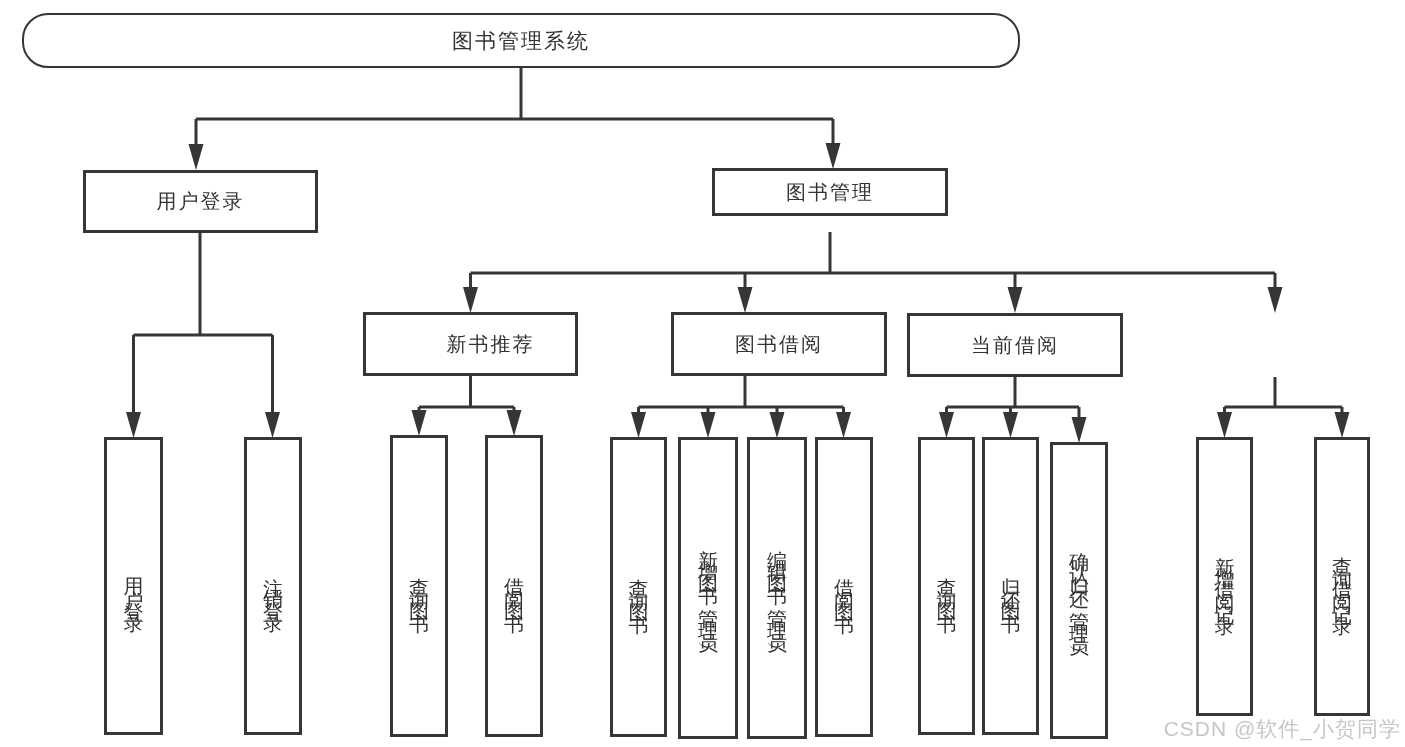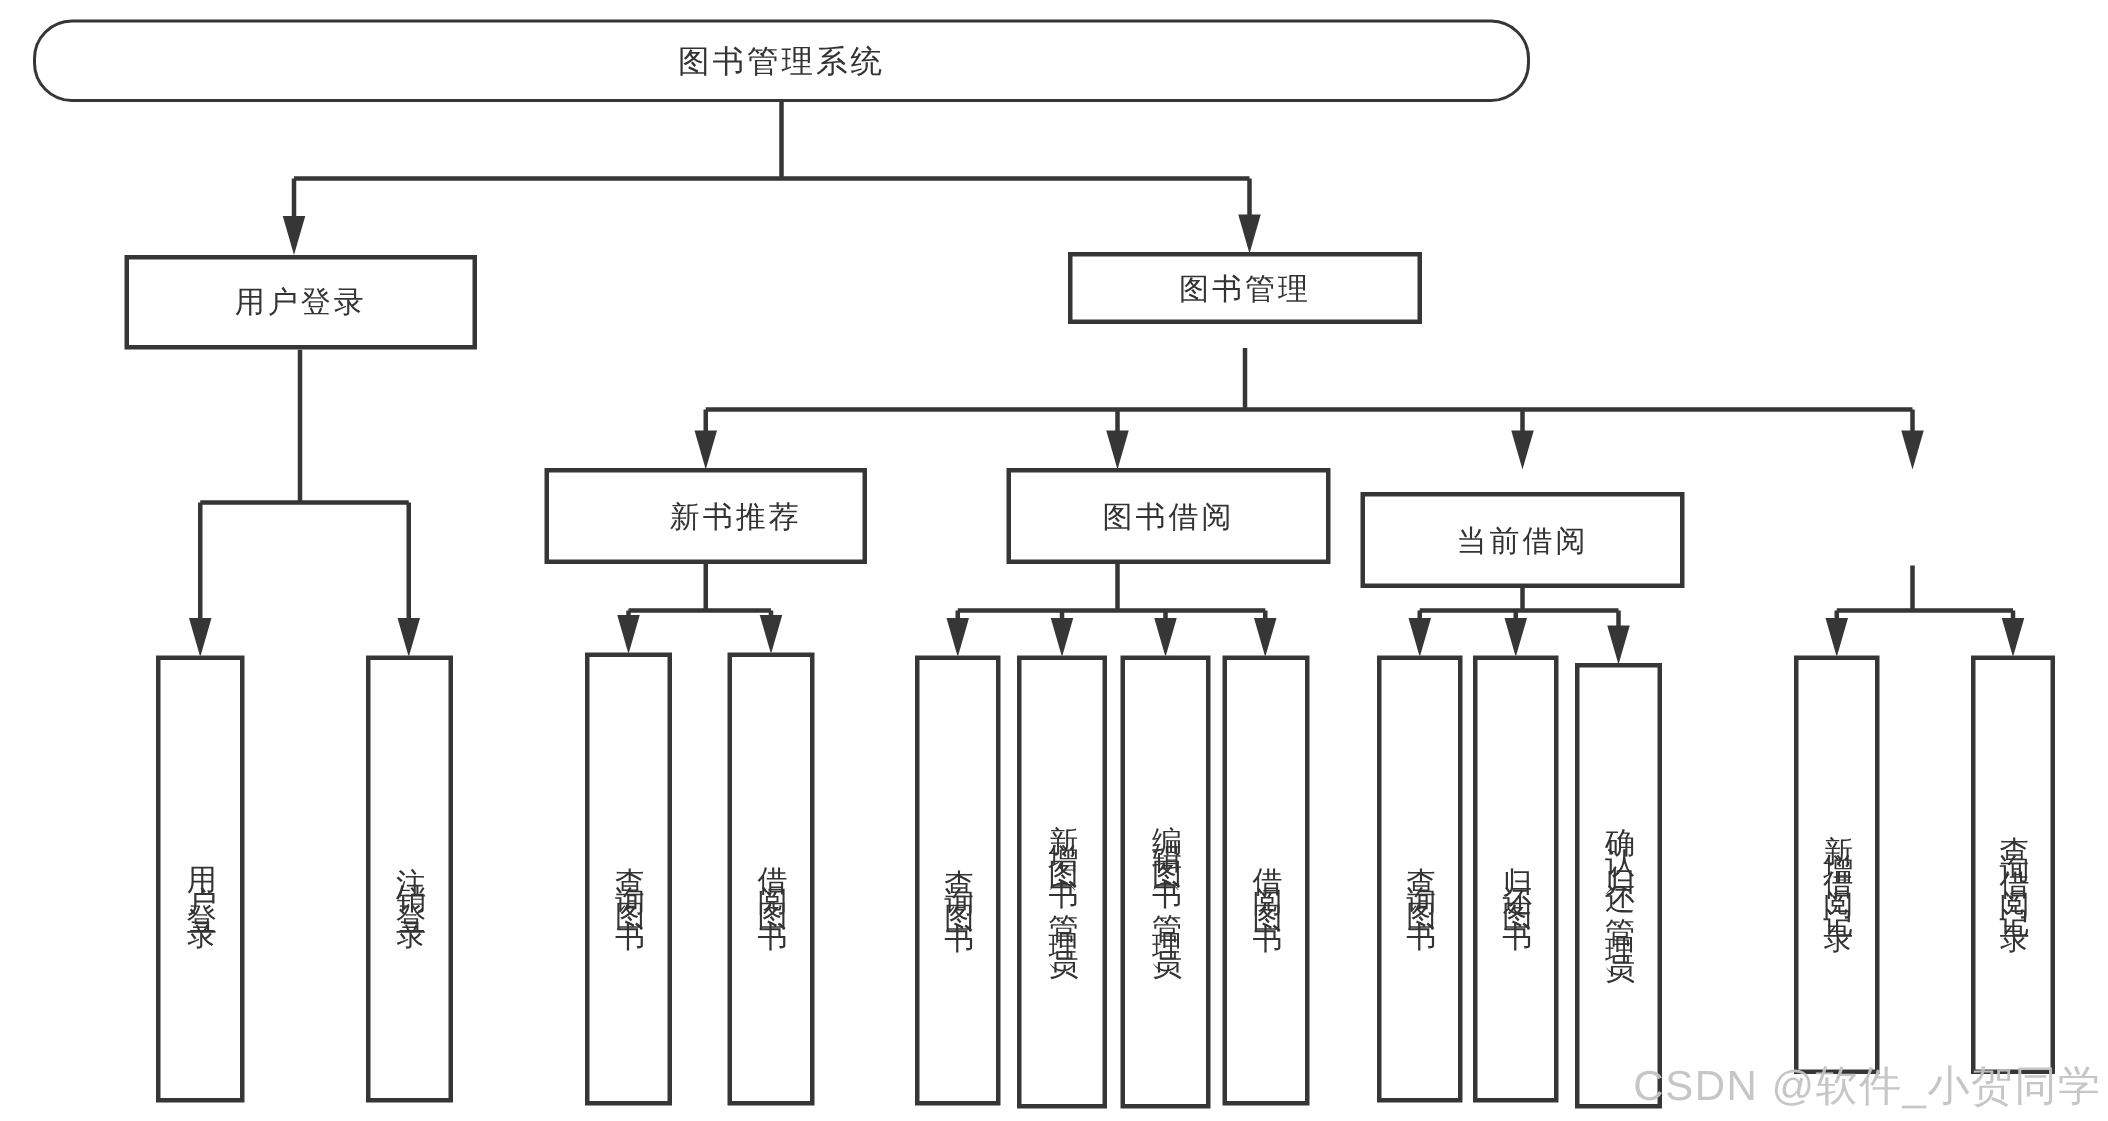--- a/index.html
+++ b/index.html
@@ -46,21 +46,21 @@
   }
   .vbox .vtext {
     writing-mode: vertical-rl;
     letter-spacing: 12px;
     line-height: 1.05;
   }
   .watermark {
     position: absolute;
     right: 4px;
     bottom: 4px;
-    font-size: 28px;
+    font-size: 21px;
     color: rgba(195, 195, 195, 0.95);
     letter-spacing: 1px;
     z-index: 5;
     white-space: nowrap;
   }
 </style>
 </head>
 <body>
 
 <div class="canvas">
@@ -108,21 +108,21 @@
   <div class="box hbox" style="left:712px; top:168px; width:236px; height:48px;">
     <span>图书管理</span>
   </div>
 
   <div class="box hbox" style="left:363px; top:312px; width:215px; height:64px;padding-left:40px;">
     <span>新书推荐</span>
   </div>
   <div class="box hbox" style="left:671px; top:312px; width:216px; height:64px;">
     <span>图书借阅</span>
   </div>
-  <div class="box hbox" style="left:907px; top:328px; width:216px; height:64px;">
+  <div class="box hbox" style="left:907px; top:313px; width:216px; height:64px;">
     <span>当前借阅</span>
   </div>
 
   <div class="box vbox" style="left:104px; top:437px; width:59px; height:298px;">
     <span class="vtext">用户登录</span>
   </div>
   <div class="box vbox" style="left:244px; top:437px; width:58px; height:298px;">
     <span class="vtext">注销登录</span>
   </div>
 

